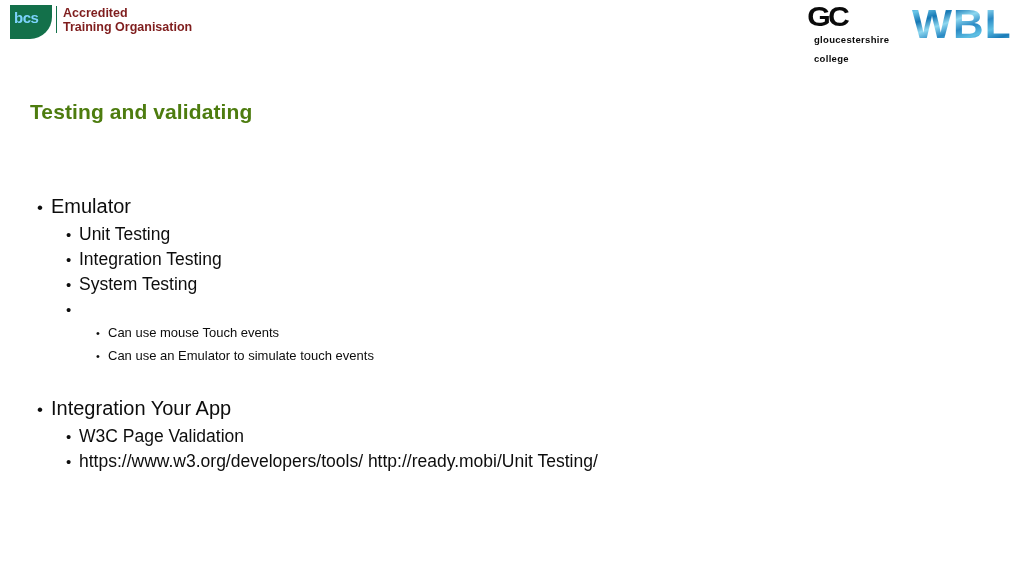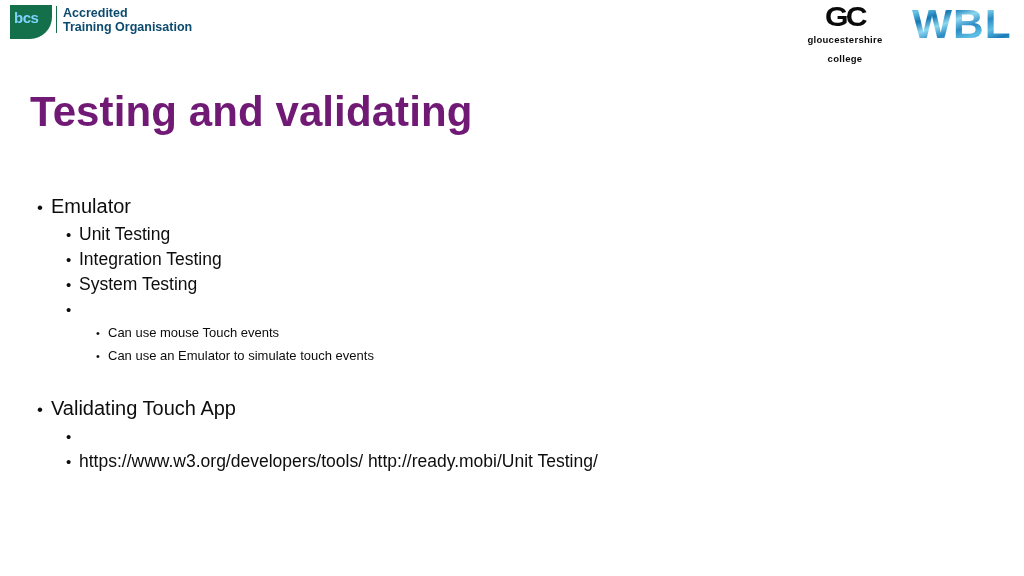--- a/index.html
+++ b/index.html
@@ -51,36 +51,36 @@
     line-height: 1;
   }
   .bcs-divider {
     width: 1px;
     height: 27px;
     background: #13704a;
     margin: 1px 6px 0 4px;
     flex: none;
   }
   .bcs-words {
-    color: #0c4a6e;
+    color: #7f1d1d;
     font-family: "Liberation Sans", sans-serif;
     font-size: 12.5px;
     font-weight: bold;
     line-height: 14px;
     padding-top: 1px;
     white-space: nowrap;
   }
 
   
   .gc-logo {
     position: absolute;
-    left: 789px;
+    left: 814px;
     top: 4px;
     width: 112px;
-    text-align: center;
+    text-align: left;
   }
   .gc-mark {
     font-family: "Liberation Sans", sans-serif;
     font-size: 27px;
     font-weight: bold;
     color: #0a0a0a;
     letter-spacing: -2.5px;
     line-height: 26px;
     transform: scaleX(1.12);
   }
@@ -120,23 +120,23 @@
     transform: scaleX(1.06);
     transform-origin: left top;
   }
 
   
   .slide-title {
     position: absolute;
     left: 30px;
     top: 92px;
     font-family: "Liberation Sans", sans-serif;
-    font-size: 42px;
-    font-weight: bold;
-    color: #701a75;
+    font-size: 21px;
+    font-weight: bold;
+    color: #4d7c0f;
     line-height: 40px;
     letter-spacing: 0.1px;
     white-space: nowrap;
   }
 
   
   .slide-body {
     position: absolute;
     left: 30px;
     top: 192px;
@@ -245,25 +245,26 @@
 
   <div class="bullet-row lvl3">
     <span class="bullet-glyph">•</span>
     <span class="bullet-text">Can use an Emulator to simulate touch events</span>
   </div>
 
   <div class="section-gap"></div>
 
   <div class="bullet-row lvl1">
     <span class="bullet-glyph">•</span>
-    <span class="bullet-text">Validating Touch App</span>
-  </div>
-
-  <div class="bullet-row lvl2">
-    <span class="bullet-glyph">•</span>
+    <span class="bullet-text">Integration Your App</span>
+  </div>
+
+  <div class="bullet-row lvl2">
+    <span class="bullet-glyph">•</span>
+    <span class="bullet-text">W3C Page Validation</span>
   </div>
 
   <div class="bullet-row lvl2">
     <span class="bullet-glyph">•</span>
     <span class="bullet-text">https://www.w3.org/developers/tools/ http://ready.mobi/Unit Testing/</span>
   </div>
 
 </div>
 
 </body></html>

